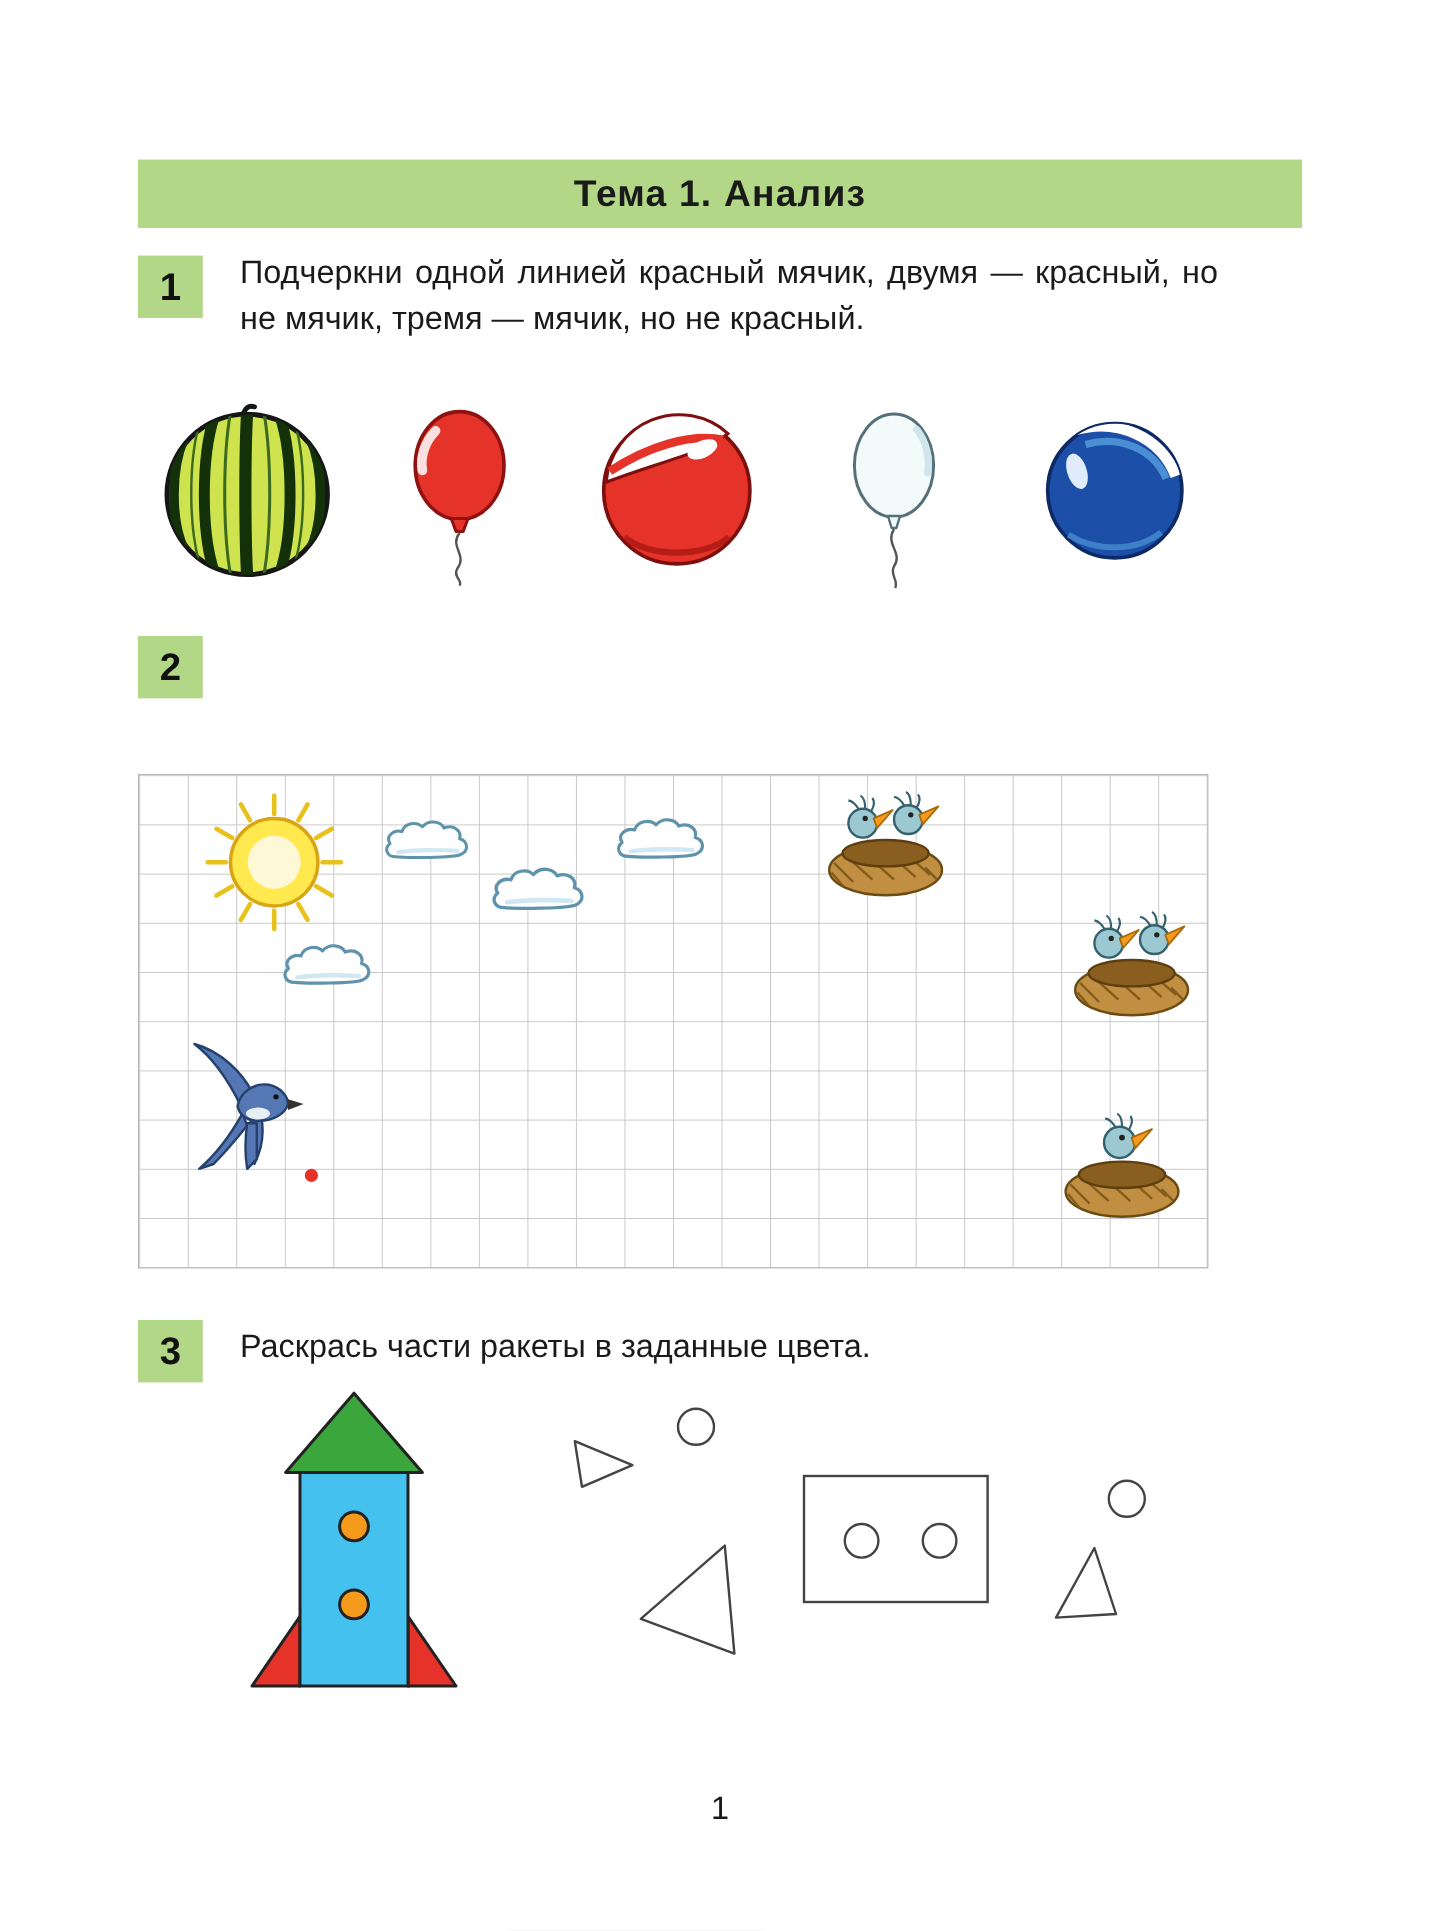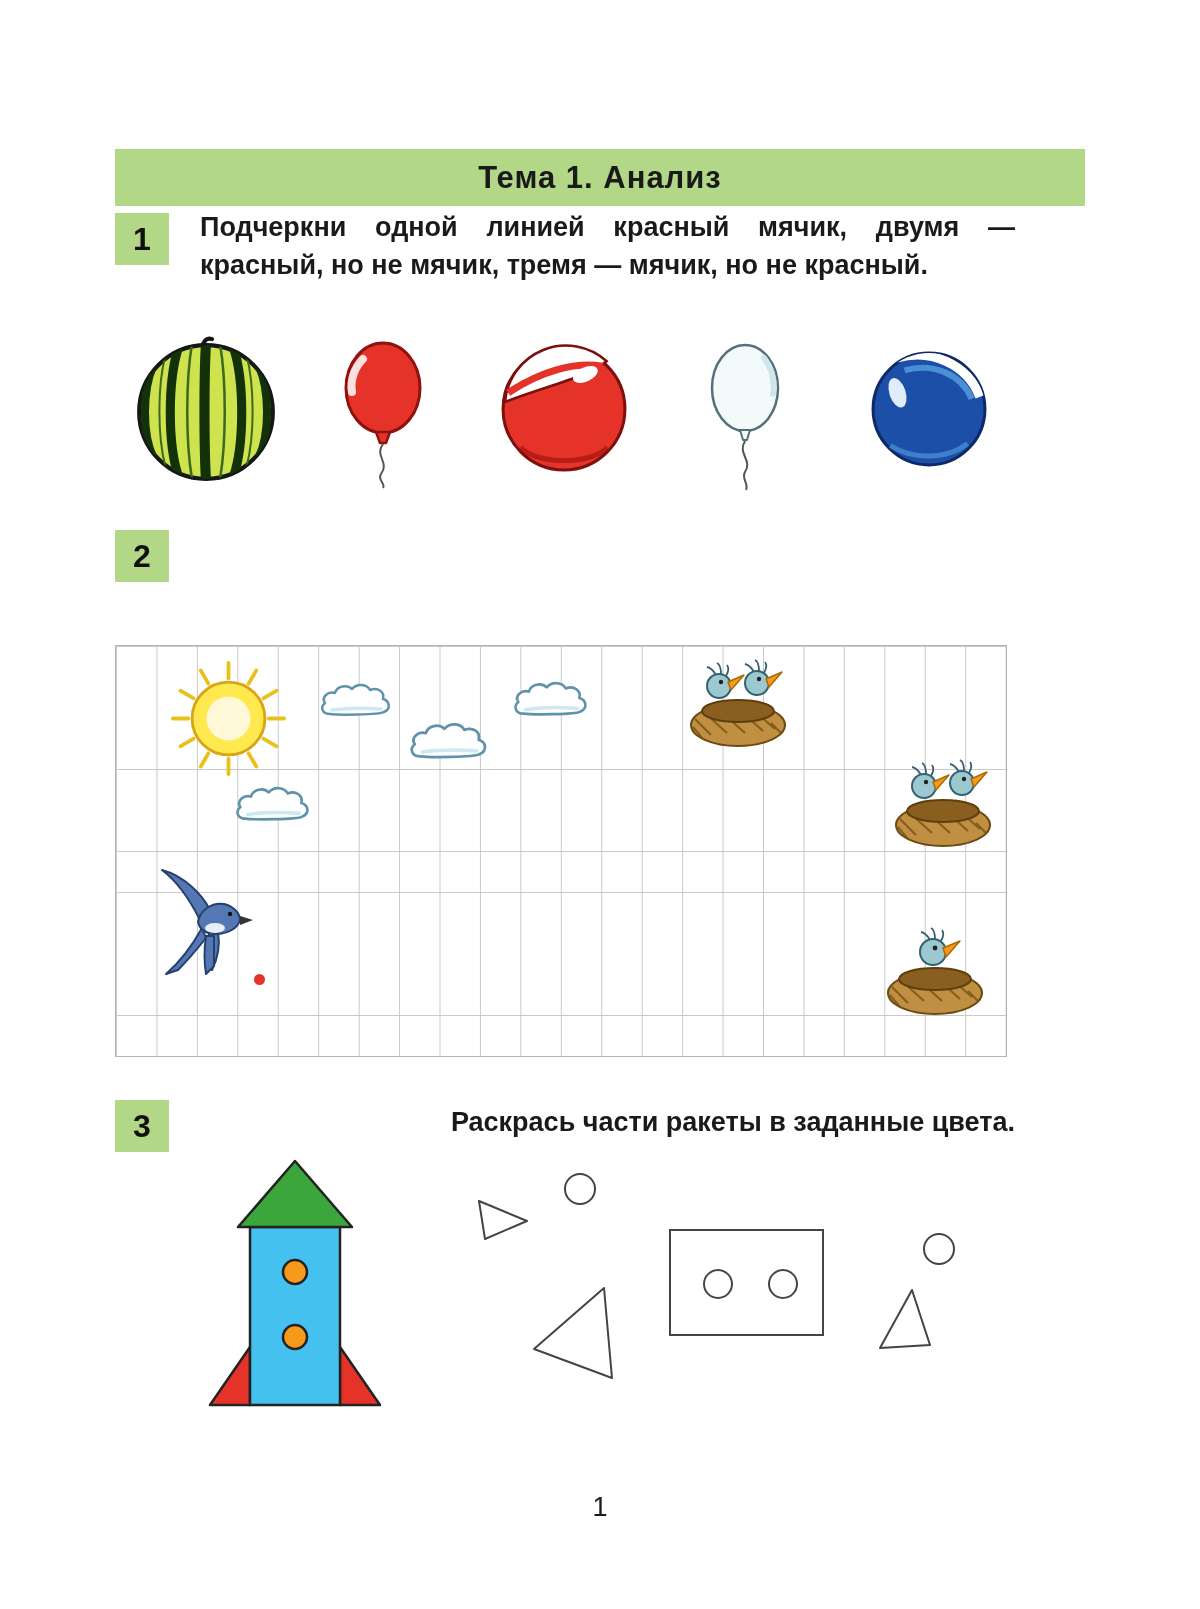--- a/index.html
+++ b/index.html
@@ -10,33 +10,32 @@
     background:#ffffff;
     font-family:"Liberation Sans", sans-serif;
     color:#1a1a1a;
     overflow:hidden;
   }
   .abs{position:absolute;}
   .banner{
     left:115px;top:133px;width:970px;height:57px;
     background:var(--banner-green,#b2d887);
     display:flex;align-items:center;justify-content:center;
-    font-size:31px;font-weight:bold;letter-spacing:1px;margin-top:16px;
+    font-size:31px;font-weight:bold;letter-spacing:1px;
   }
   .task-num{
     width:54px;height:52px;
     background:var(--task-box-green,#b2d887);
     display:flex;align-items:center;justify-content:center;
     font-size:32px;font-weight:bold;color:#111;
   }
   .task-text{
     font-size:27px;line-height:38px;
     text-align:justify;
     margin:0;
-    font-weight:bold;
   }
   .grid-field{
     left:115px;top:645px;width:890px;height:410px;
     background-color:#fff;
     background-image:
       linear-gradient(to right, var(--grid-line,#c9c9c9) 1px, transparent 1px),
       linear-gradient(to bottom, var(--grid-line,#c9c9c9) 1px, transparent 1px);
     background-size:40.45px 41px;
     border:1px solid #b5b5b5;
   }
@@ -231,21 +230,21 @@
       <ellipse cx="61" cy="64" rx="10" ry="5" fill="#e8eef6"></ellipse>
       <circle cx="76" cy="50" r="2.2" fill="#111"></circle>
     </svg>
 
     <div class="abs red-dot" style="left:138px;top:328px;"></div>
   </div>
 
   <div class="abs task-num" style="left:115px;top:1100px;">
     <span>3</span>
   </div>
-  <p class="abs task-text" style="left:200px;top:1103px;width:815px;text-align:right;">Раскрась части ракеты в заданные цвета.</p>
+  <p class="abs task-text" style="left:200px;top:1103px;width:815px;text-align:left;">Раскрась части ракеты в заданные цвета.</p>
 
   <div class="abs" style="left:115px;top:1150px;width:970px;height:270px;">
 
     <svg class="abs" style="left:85px;top:5px;" width="190" height="255" viewBox="0 0 190 255">
       <polygon points="50,192 50,250 10,250" fill="var(--red,#e5332a)" stroke="#222" stroke-width="2.5" stroke-linejoin="round"></polygon>
       <polygon points="140,192 140,250 180,250" fill="var(--red,#e5332a)" stroke="#222" stroke-width="2.5" stroke-linejoin="round"></polygon>
       <rect x="50" y="72" width="90" height="178" fill="var(--sky-blue,#45c1f0)" stroke="#222" stroke-width="2.5"></rect>
       <polygon points="95,6 38,72 152,72" fill="var(--rocket-green,#3aa63c)" stroke="#222" stroke-width="2.5" stroke-linejoin="round"></polygon>
       <circle cx="95" cy="117" r="12" fill="var(--orange,#f59a1a)" stroke="#222" stroke-width="2.5"></circle>
       <circle cx="95" cy="182" r="12" fill="var(--orange,#f59a1a)" stroke="#222" stroke-width="2.5"></circle>

